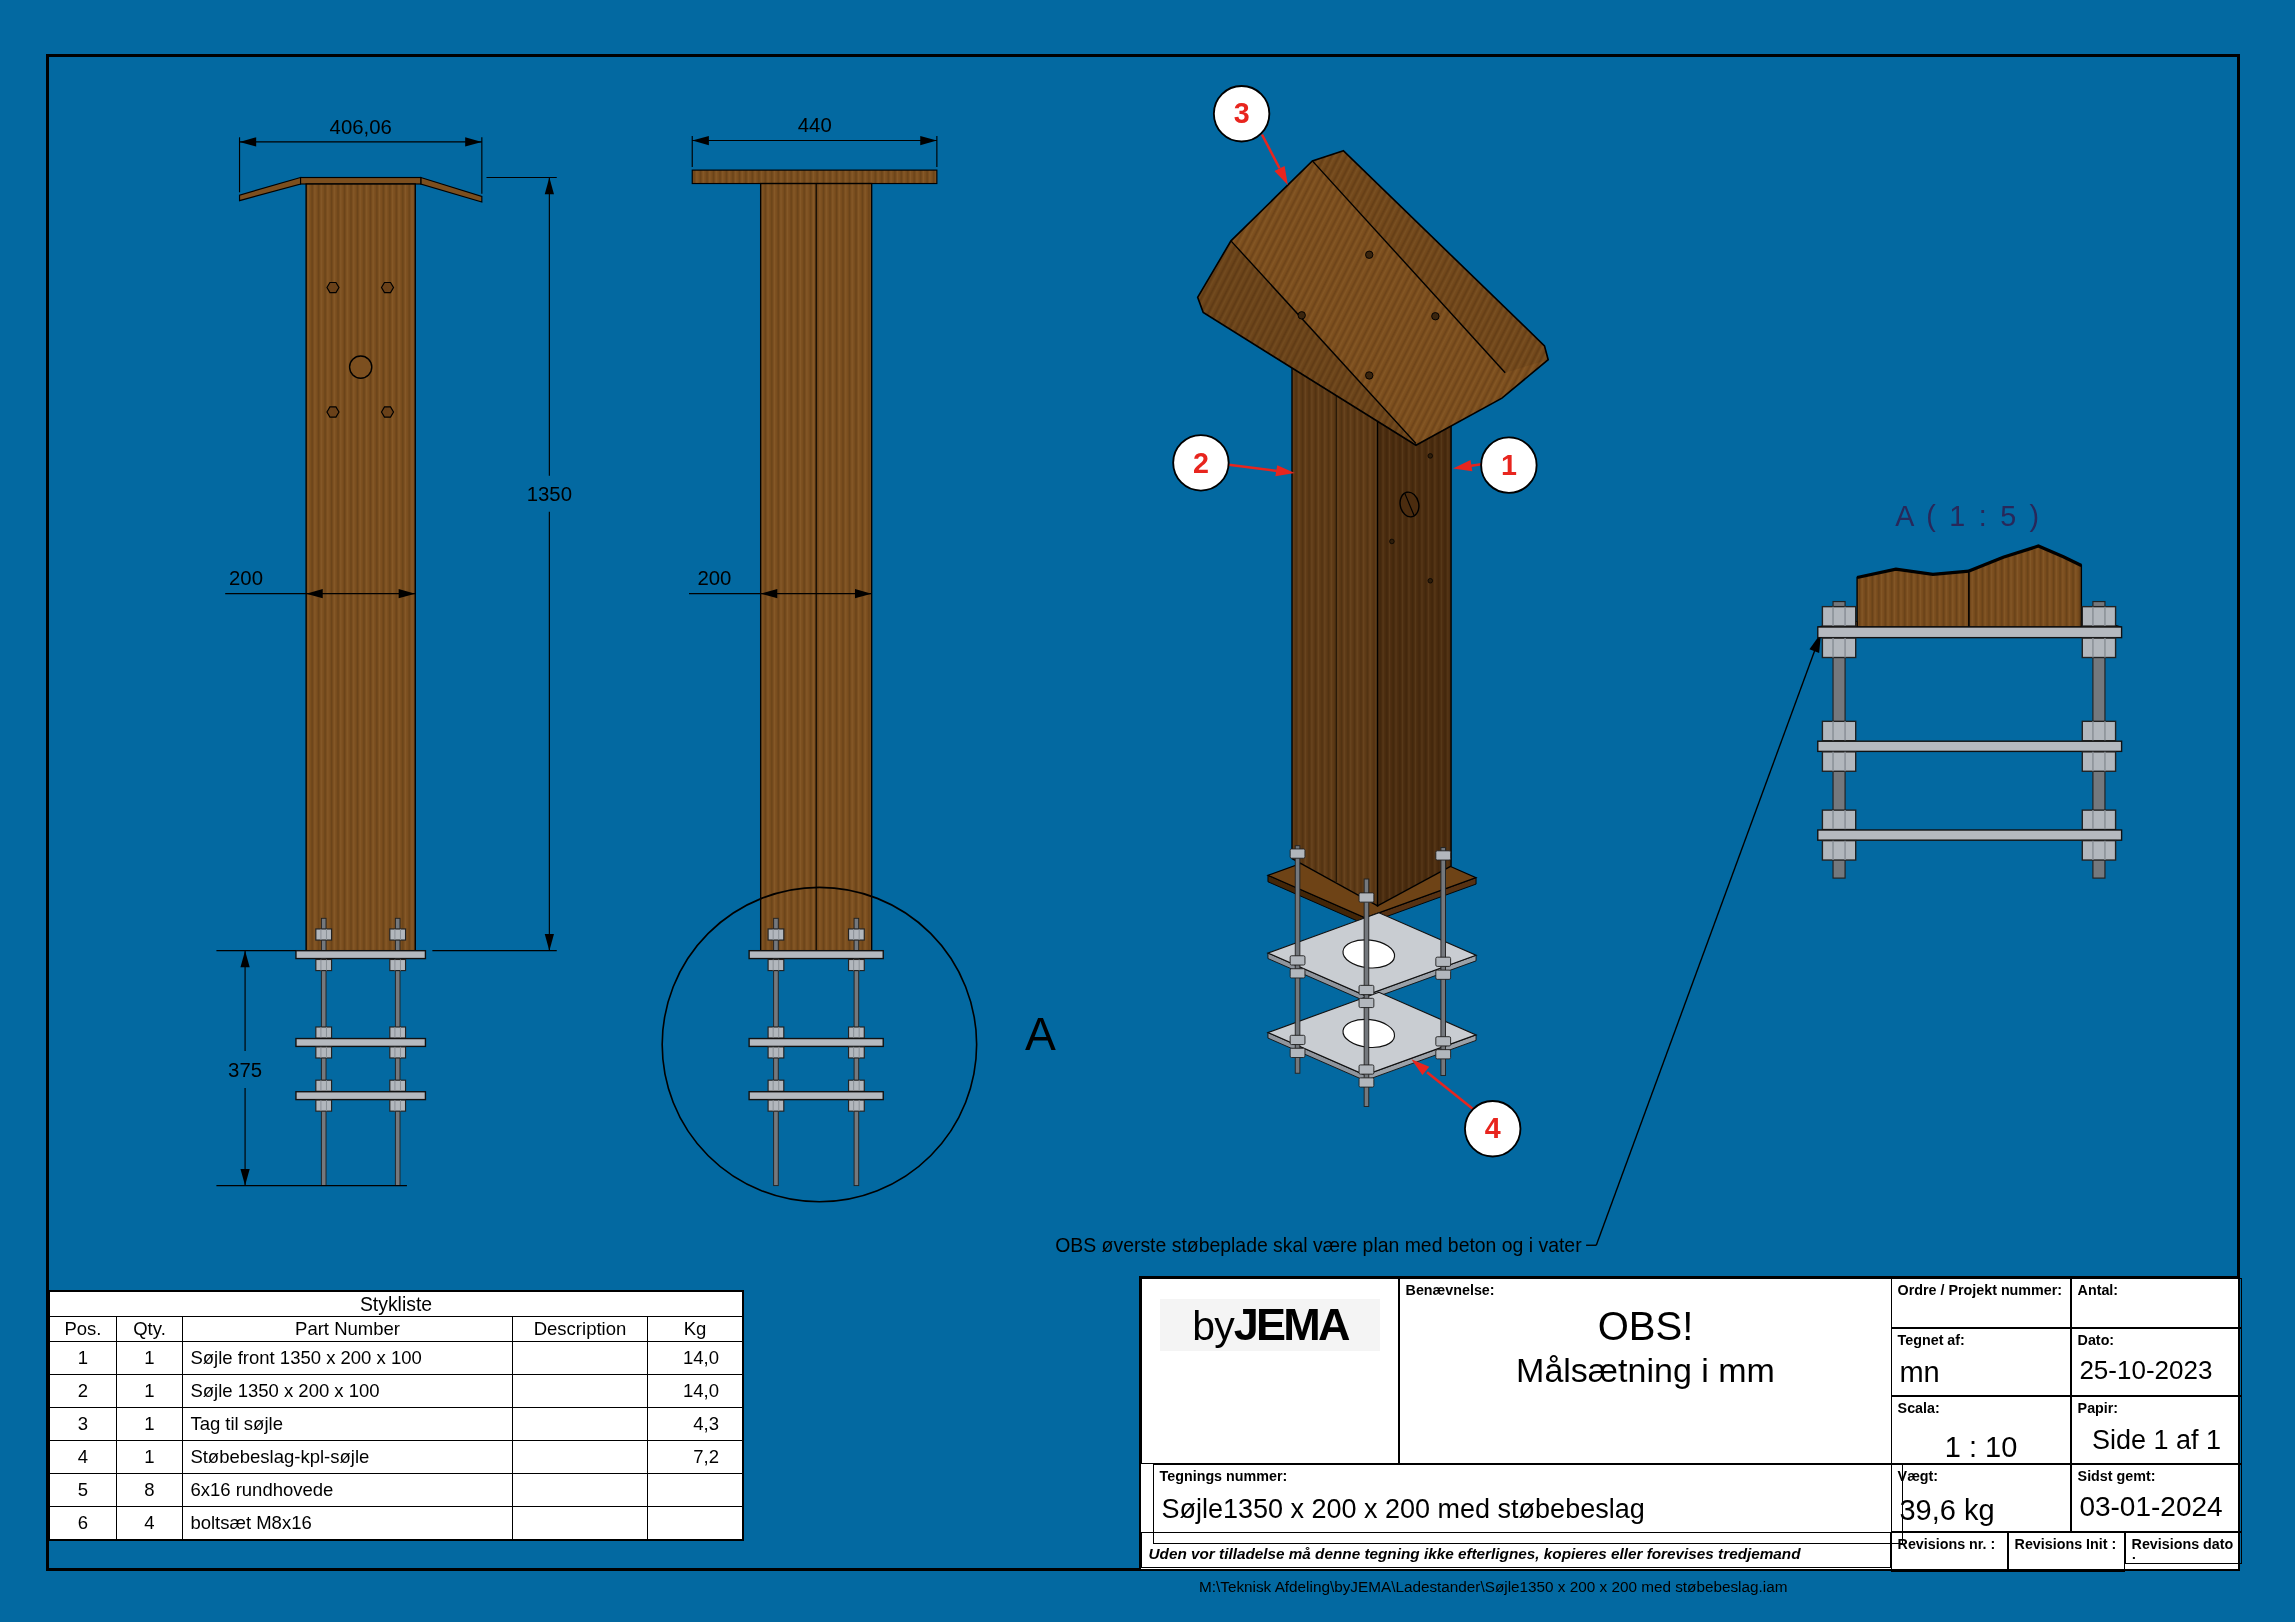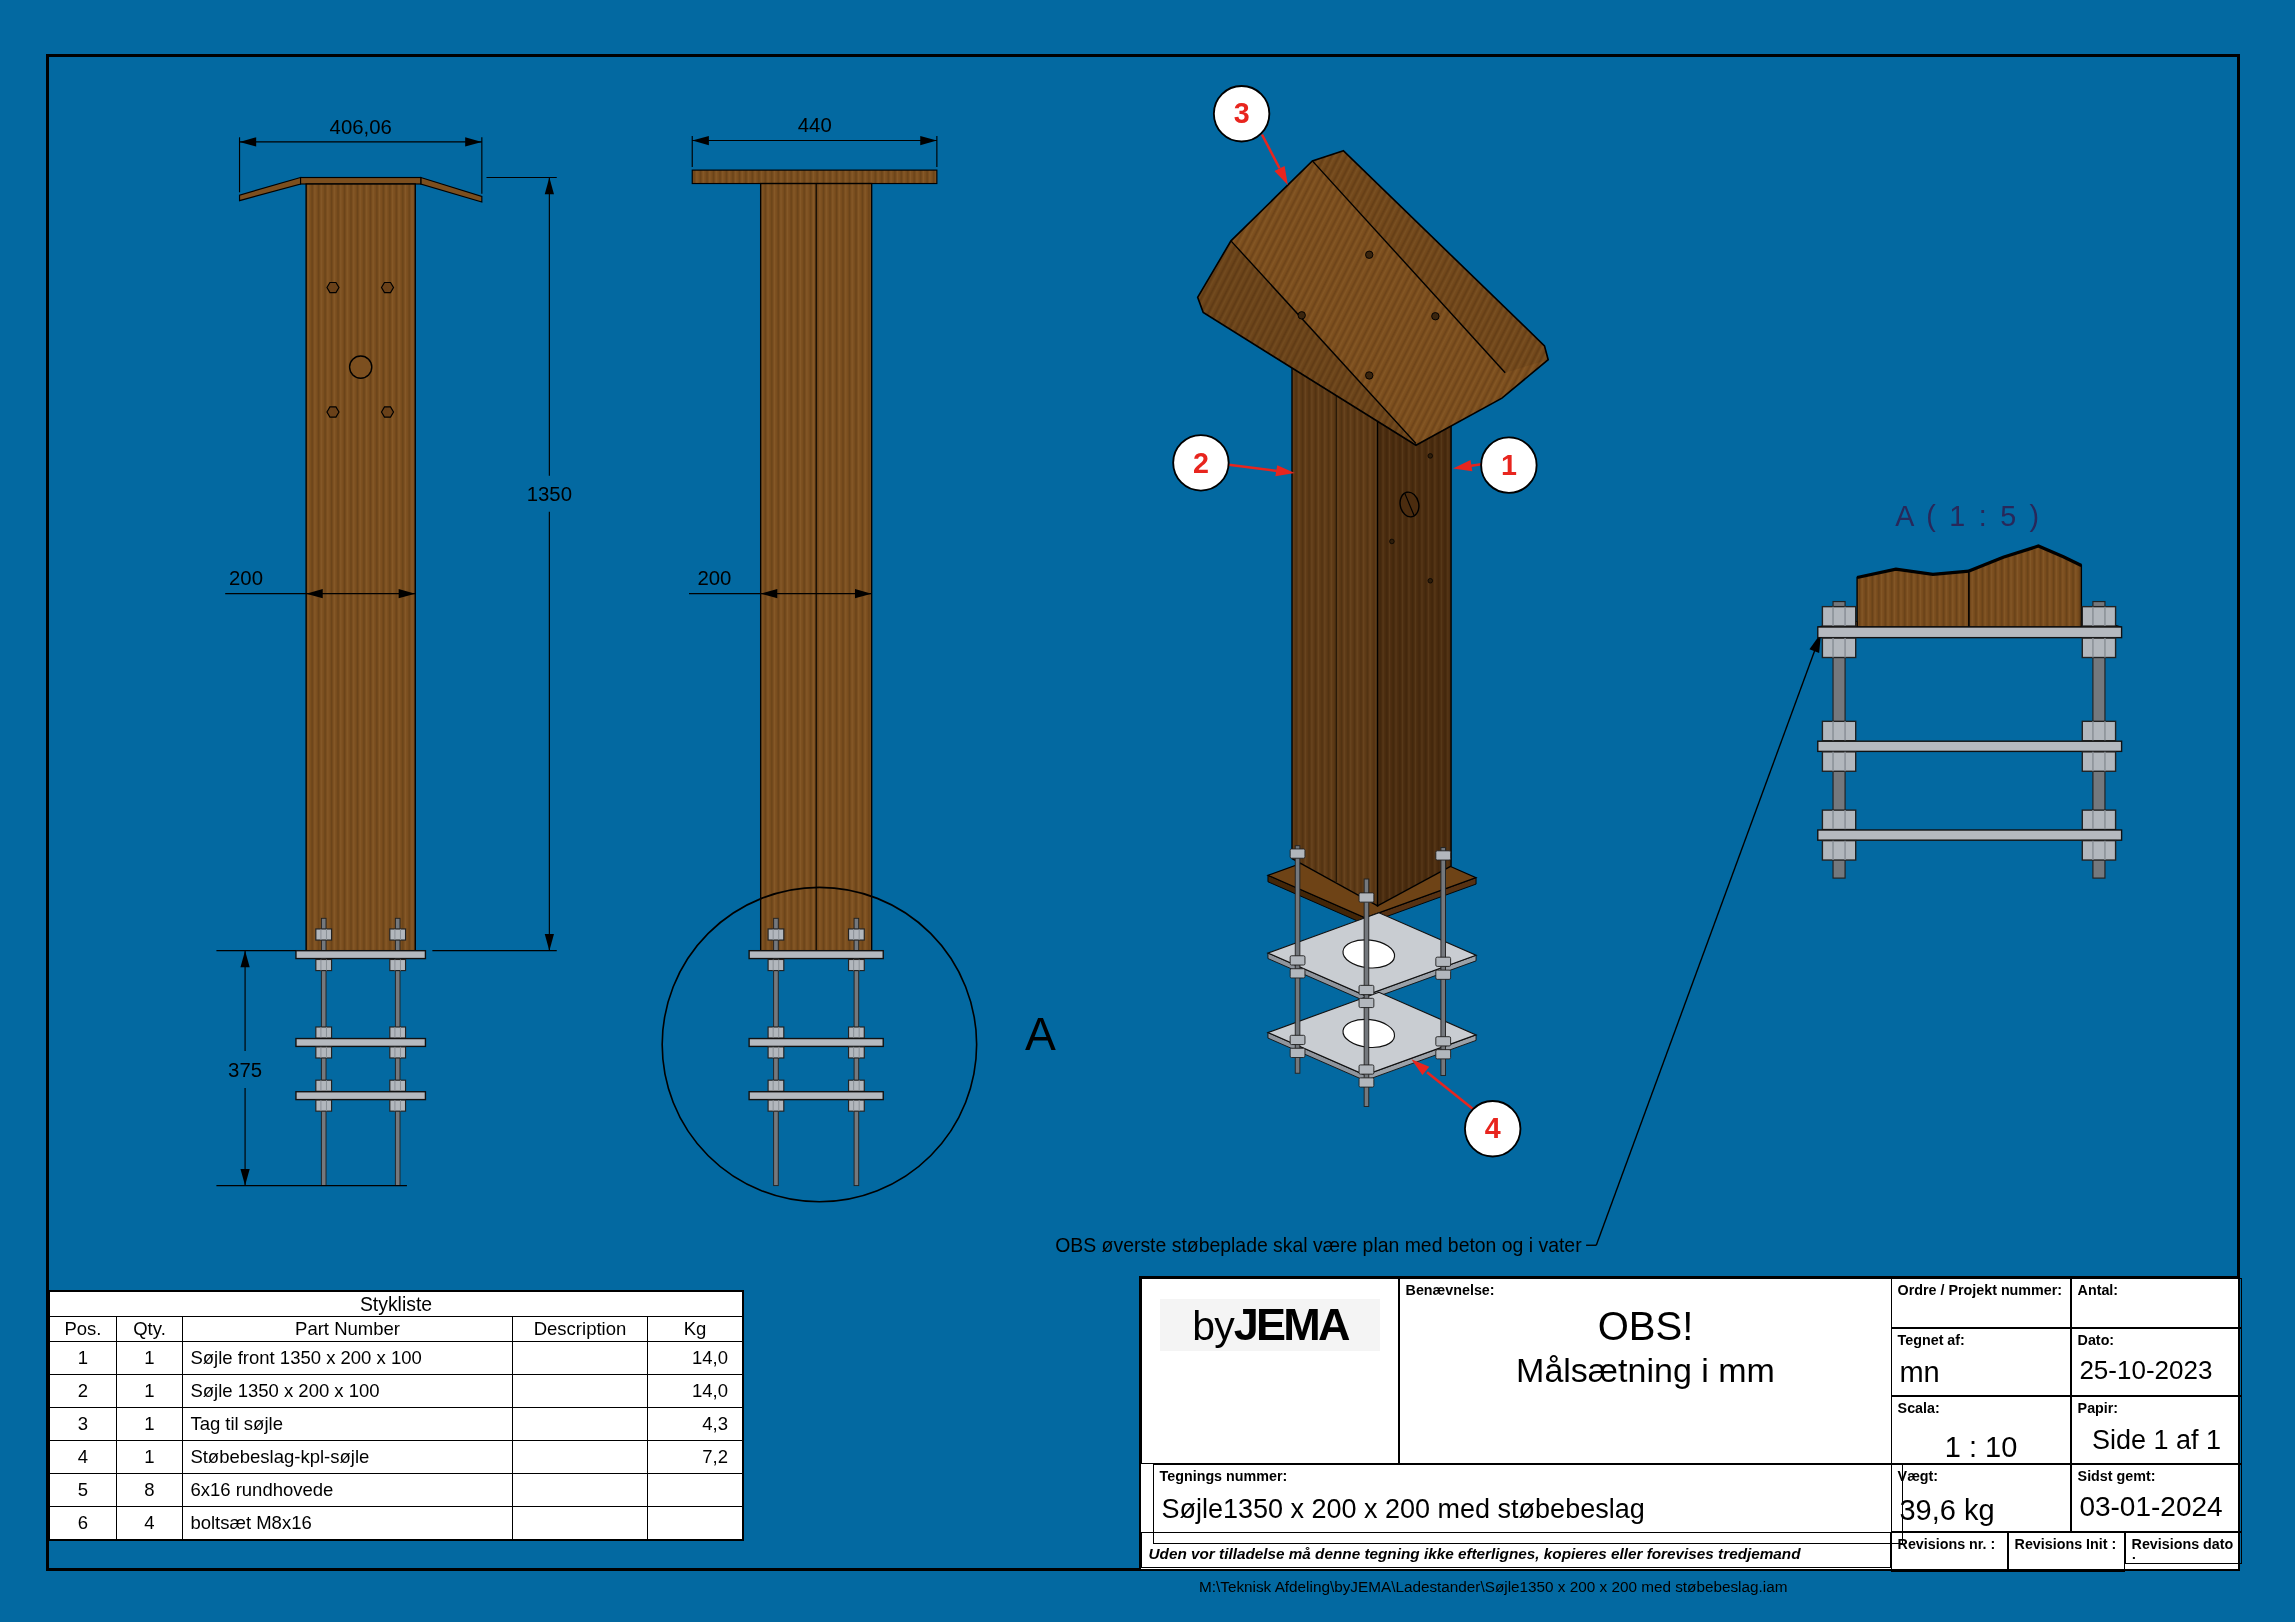--- a/index.html
+++ b/index.html
@@ -22,21 +22,21 @@
          justify-content:center;font-size:19.4px;}
   .p-row{display:grid;grid-template-columns:66px 66px 330px 135px auto;
          border-bottom:1.9px solid #000;}
   .p-row:last-child{border-bottom:none;}
   .p-row>div{border-left:1.9px solid #000;display:flex;align-items:center;font-size:18.5px;
          min-height:32px;box-sizing:border-box;}
   .p-row>div:first-child{border-left:none;}
   .p-head>div{justify-content:center;height:24px;min-height:24px;}
   .c-pos,.c-qty{justify-content:center;}
   .c-part{padding-left:7.4px;}
-  .c-kg{justify-content:flex-end;padding-right:14px;}
+  .c-kg{justify-content:flex-end;padding-right:23px;}
 
   
   .tblock{position:absolute;left:1139px;top:1276px;width:1101px;height:295px;
           border:2.8px solid #000;box-sizing:border-box;background:#fff;}
   .cell{position:absolute;border:1.4px solid #000;box-sizing:border-box;overflow:hidden;}
   .lbl{font-size:14.3px;font-weight:700;padding:2.8px 0 0 5.6px;}
   .val{font-size:29px;padding-left:7.4px;}
   .vc{text-align:center;padding-left:0;}
   .logo-line{text-align:center;margin-top:20.4px;background:#f4f4f4;display:block;
              width:86%;margin-left:auto;margin-right:auto;}

